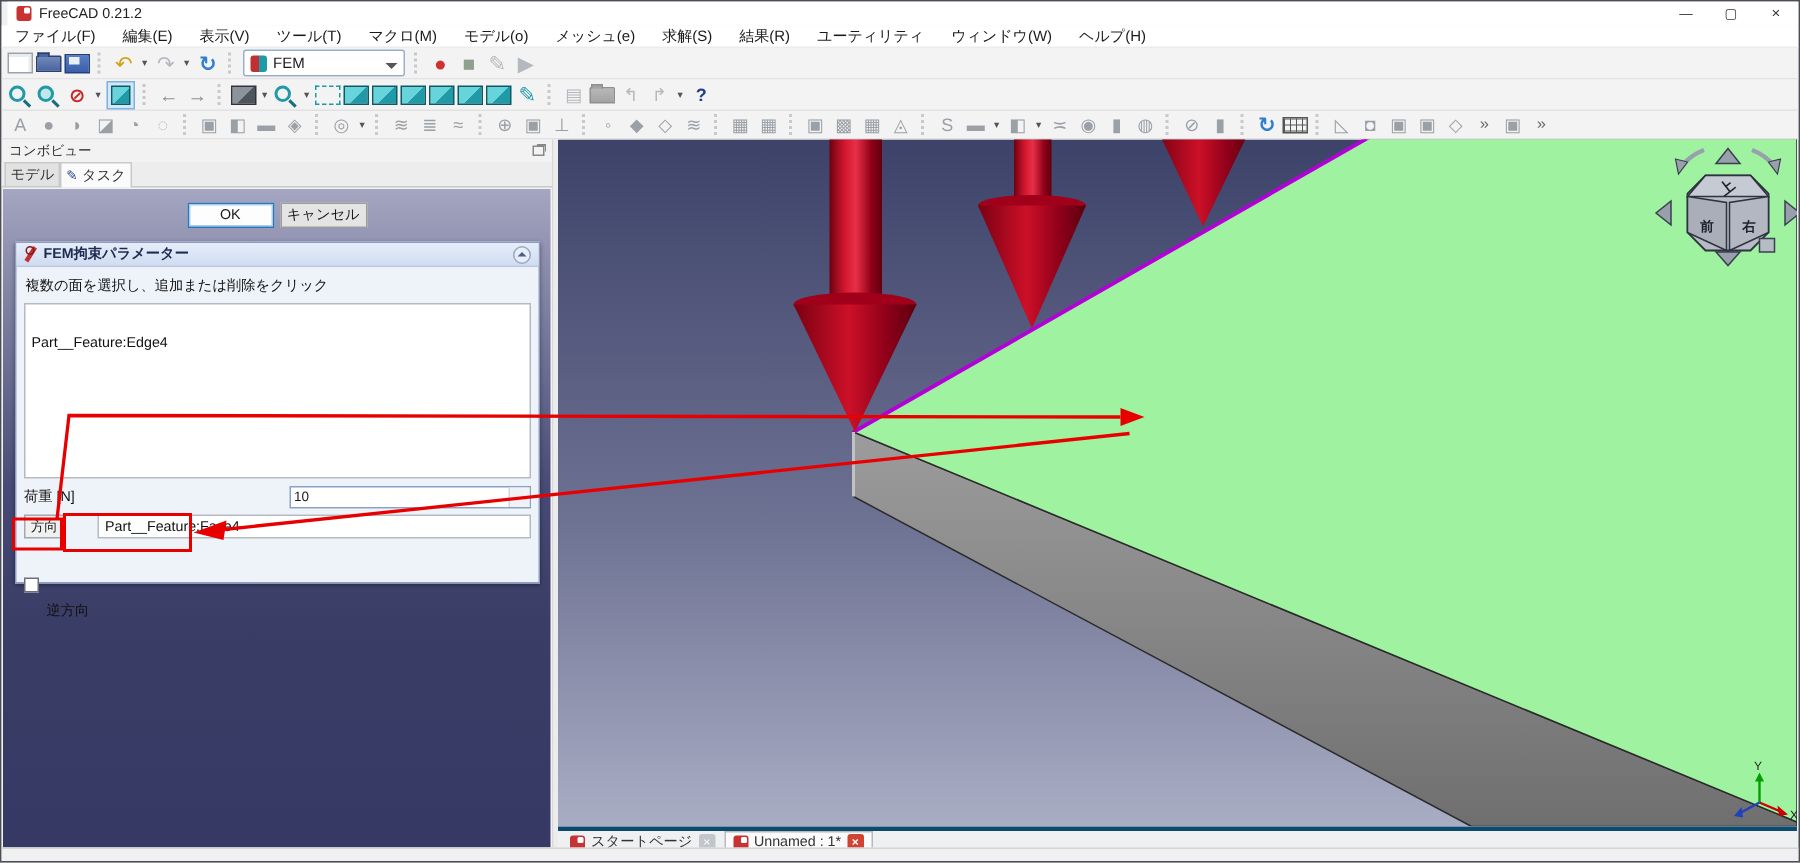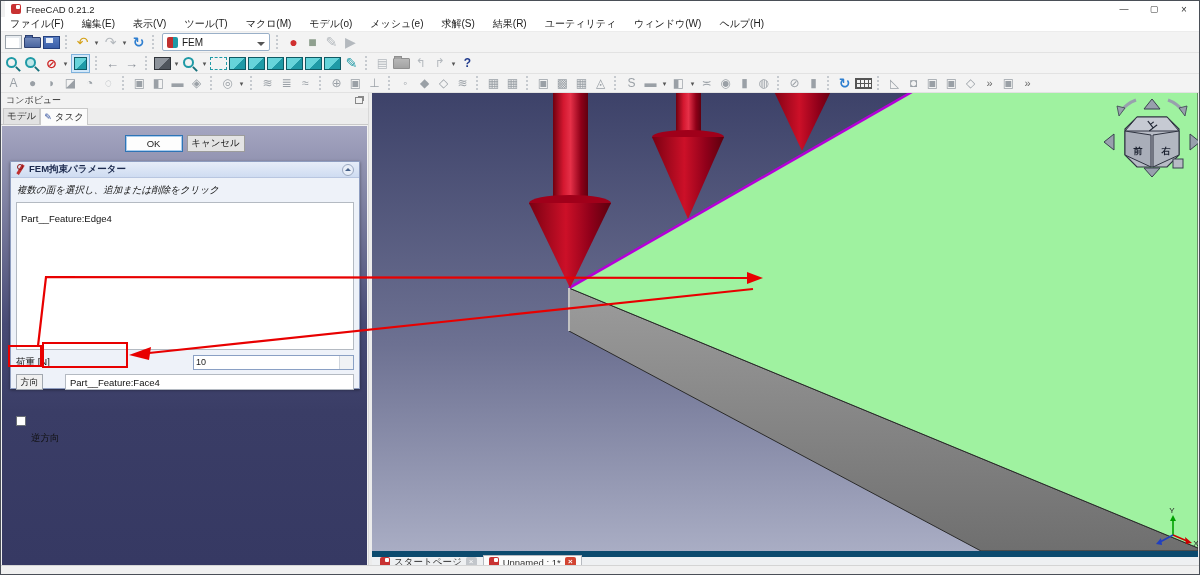--- a/index.html
+++ b/index.html
@@ -70,24 +70,24 @@
   .btn-ok{width:58px;background:#fdfdfd;border:1px solid #2e74b5;box-shadow:inset 0 0 0 1px #a8cdef;}
   .btn-cancel{width:58px;background:#e4e4e4;border:1px solid #9c9c9c;}
   .dialog{position:absolute;left:8px;top:35px;width:350px;height:228px;background:#eef2f9;border:1px solid #8e9dc0;box-shadow:0 1px 3px rgba(0,0,0,.4);}
   .dlg-title{height:16px;display:flex;align-items:center;gap:4px;padding:0 5px;background:linear-gradient(#e6edf9,#cfdcf1);border-bottom:1px solid #b8c6e0;font-size:9.5px;font-weight:bold;color:#1c2a4e;}
   .dlgicon{width:9px;height:11px;position:relative;flex:0 0 auto;}
   .dlgicon::before{content:"";position:absolute;left:3px;top:0;width:3px;height:11px;background:#c03030;transform:rotate(32deg);}
   .dlgicon::after{content:"";position:absolute;left:1px;top:0;width:4px;height:4px;border:1px solid #8a1818;border-radius:50%;}
   .dlgcol{margin-left:auto;width:12px;height:12px;border:1px solid #9aa8c0;border-radius:6px;background:#e8eef8;display:flex;align-items:center;justify-content:center;}
   .dlgcol::after{content:"";width:0;height:0;border:3px solid transparent;border-bottom-color:#46618a;margin-top:-3px;}
   .dlg-body{padding:4px 5px 0 5px;font-size:9.5px;}
-  .instr{margin:2px 0 5px 1px;color:#111;font-style:italic;}
+  .instr{margin:2px 0 5px 1px;color:#111;}
   .addremrow{display:flex;gap:6px;}
   .srbtn{flex:1;height:13px;background:#f2f2f2;border:1px solid #aeb4bc;display:flex;align-items:center;justify-content:center;font-size:9px;color:#222;}
-  .reflist{margin-top:4px;height:148px;background:#fff;border:1px solid #b4bac2;padding:9px 0;overflow:hidden;}
+  .reflist{margin-top:4px;height:117px;background:#fff;border:1px solid #b4bac2;padding:19px 0;overflow:hidden;}
   .listitem{padding:1px 4px;font-size:9.5px;color:#111;}
   .loadrow{margin-top:5px;display:flex;align-items:center;}
   .loadlabel{color:#111;}
   .spin{margin-left:auto;width:161px;height:15px;background:#fff;border:1px solid #8aa0c4;display:flex;align-items:stretch;}
   .spinval{flex:1;font-size:9px;padding:1px 2px;border-right:1px solid #d0d6de;}
   .spinbtns{width:13px;display:flex;flex-direction:column;background:#f0f2f5;}
   .spinbtns span{flex:1;display:flex;align-items:center;justify-content:center;}
   .spinbtns span::after{content:"";width:0;height:0;border:3px solid transparent;}
   .spinup::after{border-bottom-color:#4a5a74;margin-top:-2px;}
   .spindn::after{border-top-color:#4a5a74;margin-bottom:-2px;}
@@ -95,21 +95,21 @@
   .dirbtn{width:27px;height:16px;background:#f0f0f0;border:1px solid #a2a8b0;display:flex;align-items:center;justify-content:center;font-size:9px;color:#222;}
   .dirfield{flex:1;height:16px;background:#fff;border:1px solid #b4bac2;font-size:9.5px;display:flex;align-items:center;padding:0 4px;color:#111;}
   .revrow{margin-top:6px;display:flex;align-items:center;gap:5px;}
   .chk{width:10px;height:10px;background:#fff;border:1px solid #6a6f76;}
   .revlabel{color:#111;margin-top:36px;}
   
   .splitter{position:absolute;left:368px;top:92px;width:3px;bottom:9px;background:#ececec;}
   .viewport{position:absolute;left:371px;top:92px;width:826px;height:458px;}
   .viewport svg{display:block;}
   
-  .mditabs{position:absolute;left:371px;top:550px;width:826px;height:16px;background:#eef0f2;border-top:6px solid #0c4a6e;display:flex;align-items:center;font-size:9.5px;padding-left:2px;}
+  .mditabs{position:absolute;left:371px;top:550px;width:826px;height:16px;background:#eef0f2;border-top:3px solid #0c4a6e;display:flex;align-items:flex-start;font-size:9.5px;padding-left:2px;}
   .dtab{height:15px;display:flex;align-items:center;gap:4px;padding:0 5px;color:#333;border:1px solid transparent;}
   .dtab.active{background:#fbfbfb;border-color:#b6bac0;border-bottom-color:#fbfbfb;}
   .tclose{width:11px;height:11px;border-radius:2px;display:flex;align-items:center;justify-content:center;}
   .tclose::before{content:"×";font-size:8px;color:#fff;line-height:1;}
   .tclose.gray{background:#c2c6cb;}
   .tclose.red{background:#d24432;}
   .statusbar{position:absolute;left:0;right:0;bottom:0;height:9px;background:#f0f0f0;border-top:1px solid #d4d4d4;}
   
   .overlay{position:absolute;left:0;top:0;width:1200px;height:575px;pointer-events:none;z-index:50;}
 </style>

